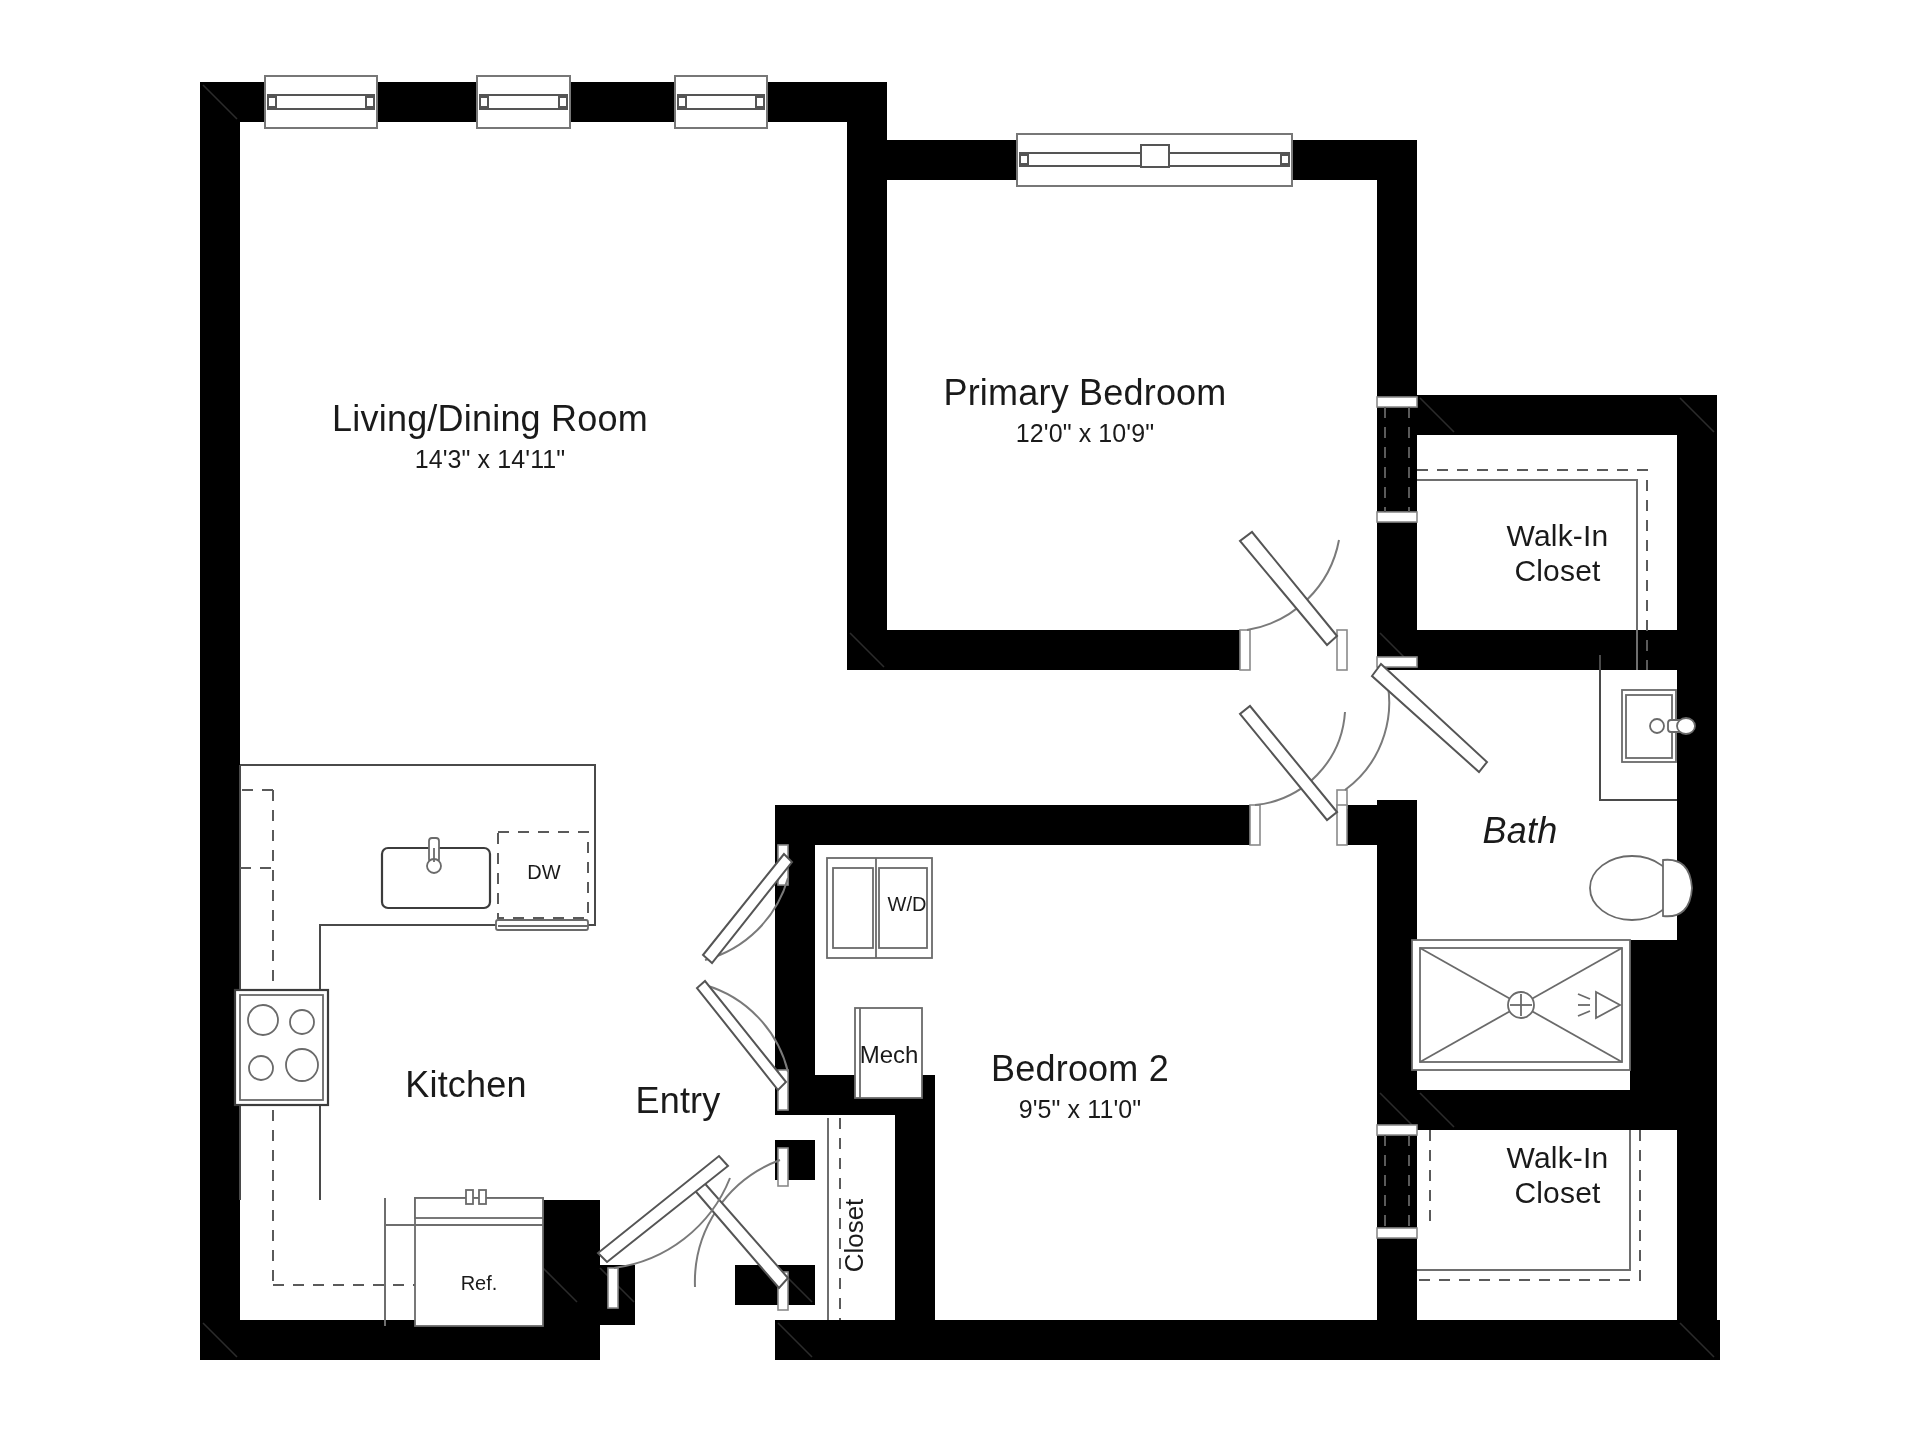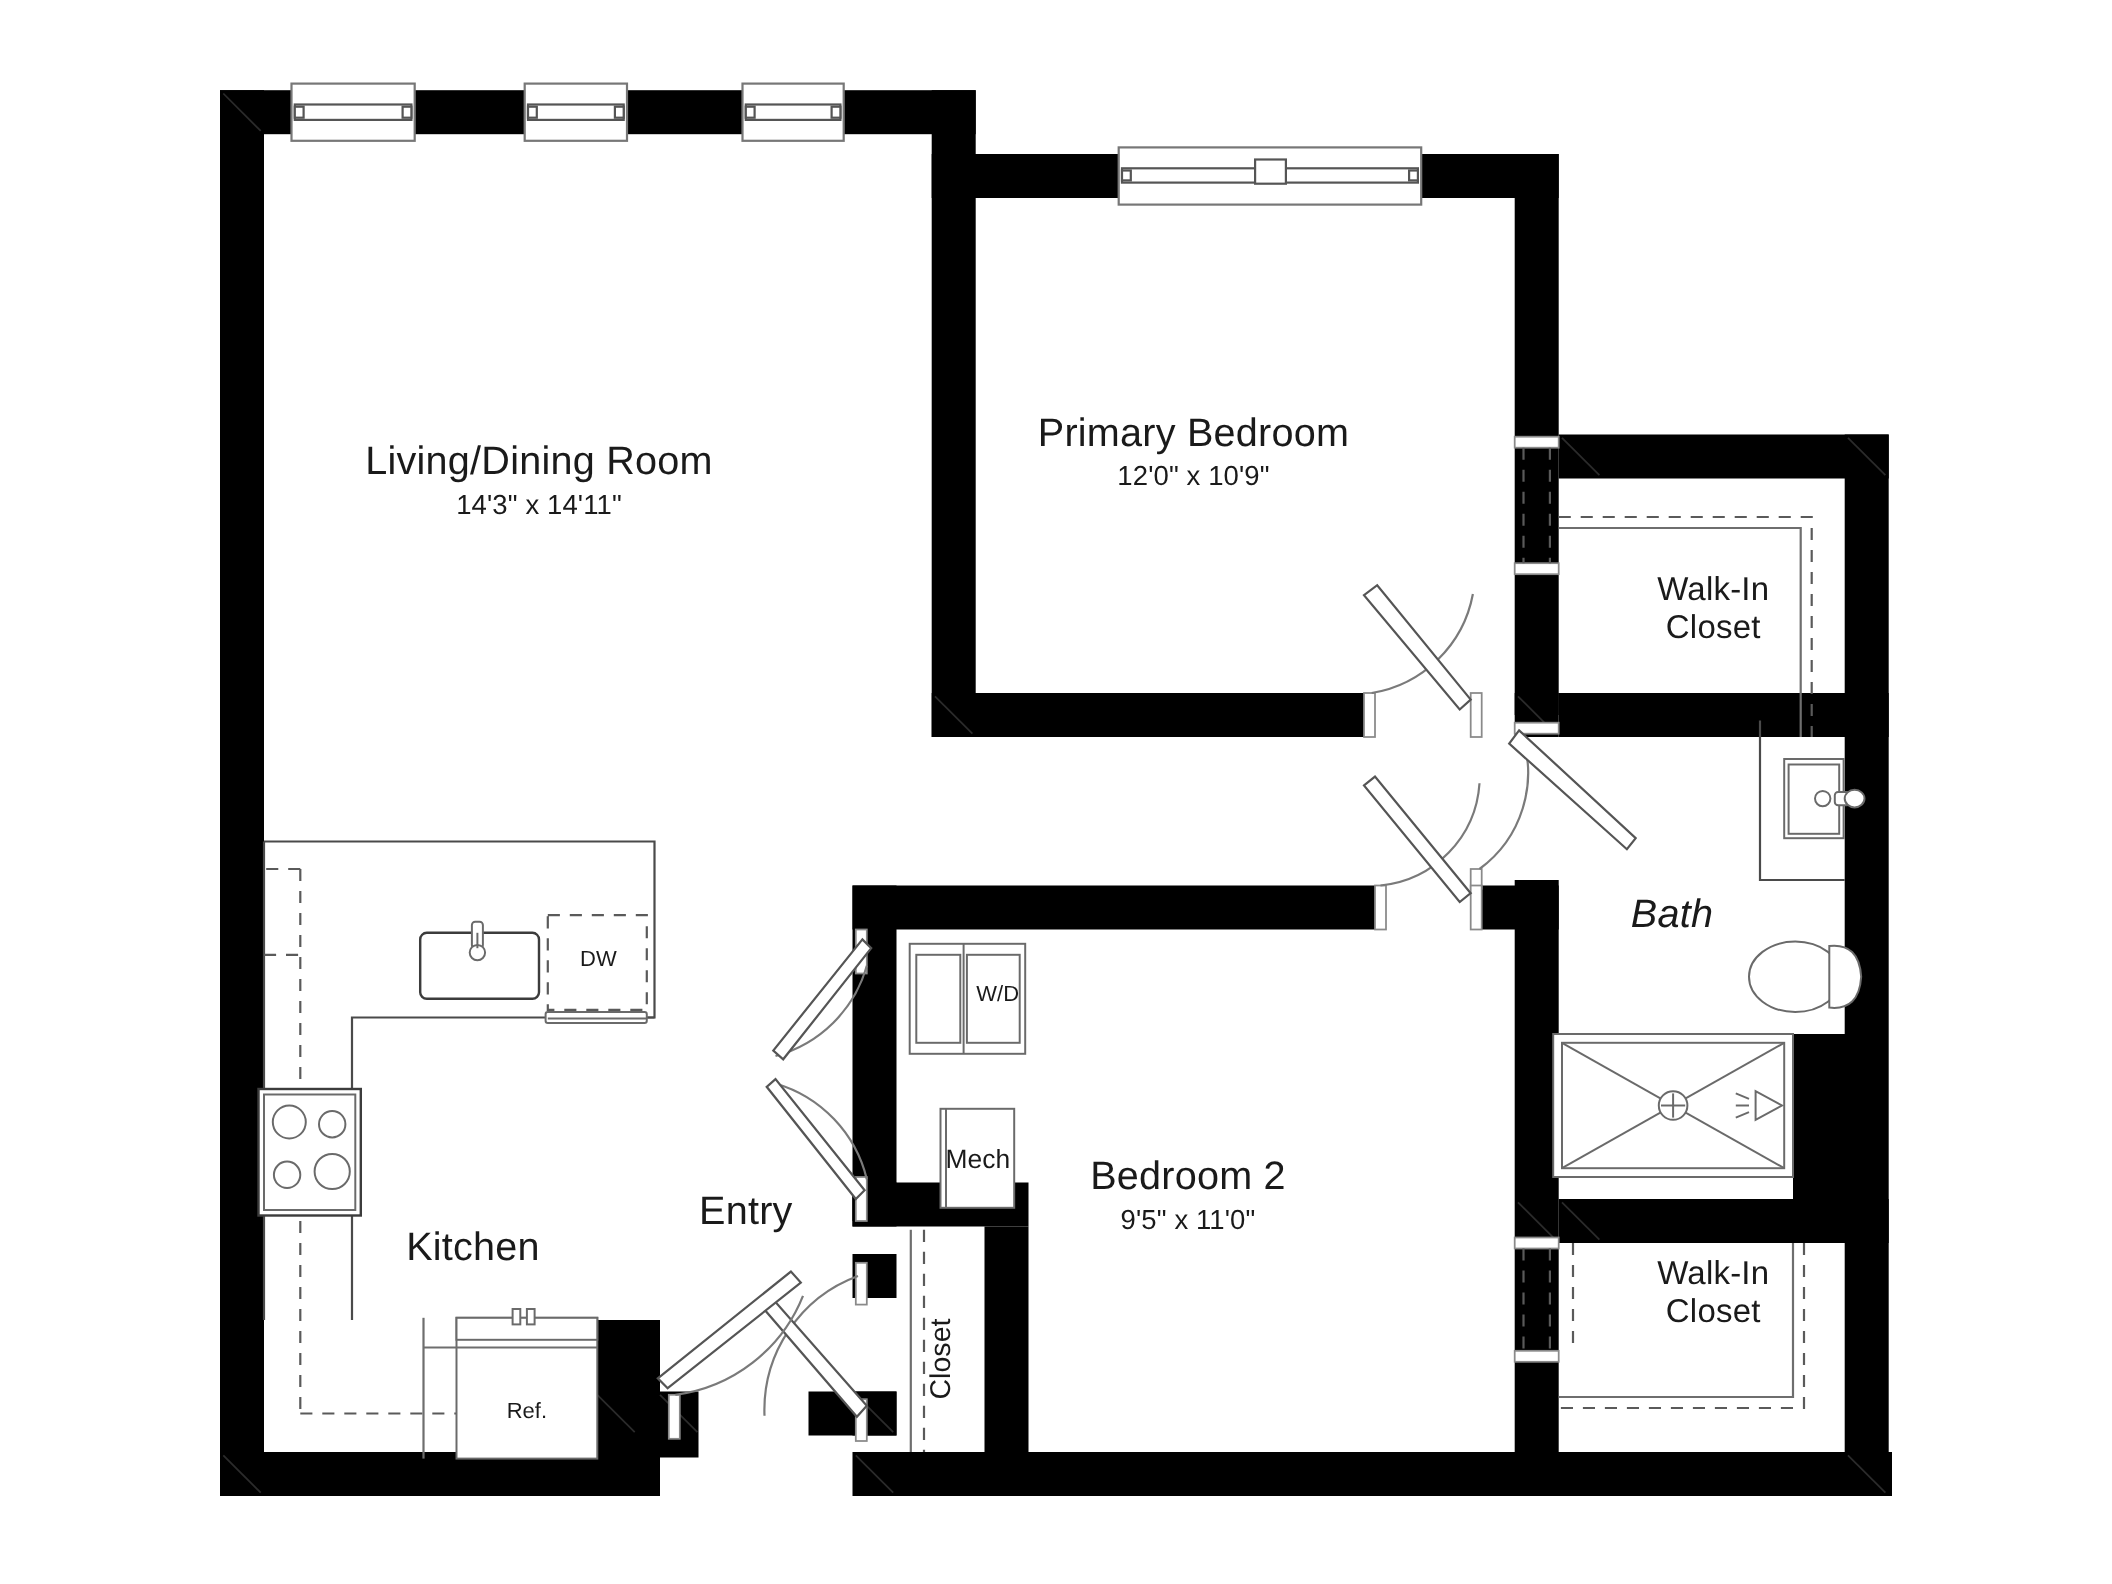--- a/index.html
+++ b/index.html
@@ -360,21 +360,21 @@
   <div class="room-label" style="left:880px; top:372px; width:410px;">
     <div class="room-name">Primary Bedroom</div>
     <div class="room-dims">12'0" x 10'9"</div>
   </div>
 
   <div class="room-label" style="left:900px; top:1048px; width:360px;">
     <div class="room-name">Bedroom 2</div>
     <div class="room-dims">9'5" x 11'0"</div>
   </div>
 
-  <div class="room-label room-name" style="left:330px; top:1112px; width:200px;">Kitchen</div>
+  <div class="room-label room-name" style="left:330px; top:1064px; width:200px;padding-left:36px;">Kitchen</div>
 
   <div class="room-label room-name" style="left:598px; top:1080px; width:160px;">Entry</div>
 
   <div class="room-label room-name" style="left:1440px; top:810px; width:160px;font-style:italic;">Bath</div>
 
   <div class="room-label" style="left:1430px; top:518px; width:255px;">
     <div class="room-name" style="font-size:30px;">Walk-In</div>
     <div class="room-name" style="font-size:30px;">Closet</div>
   </div>
 

